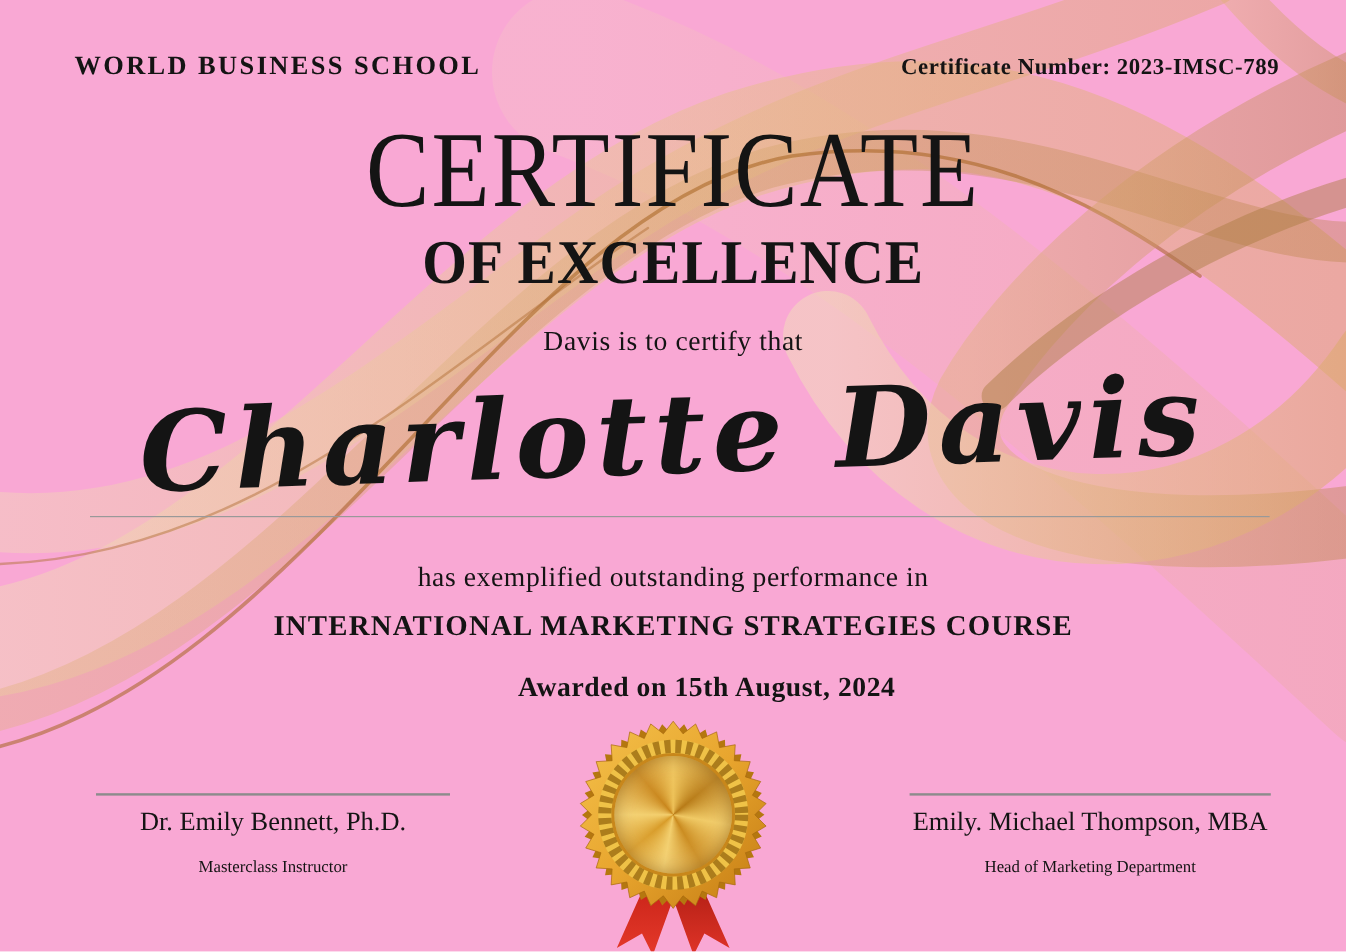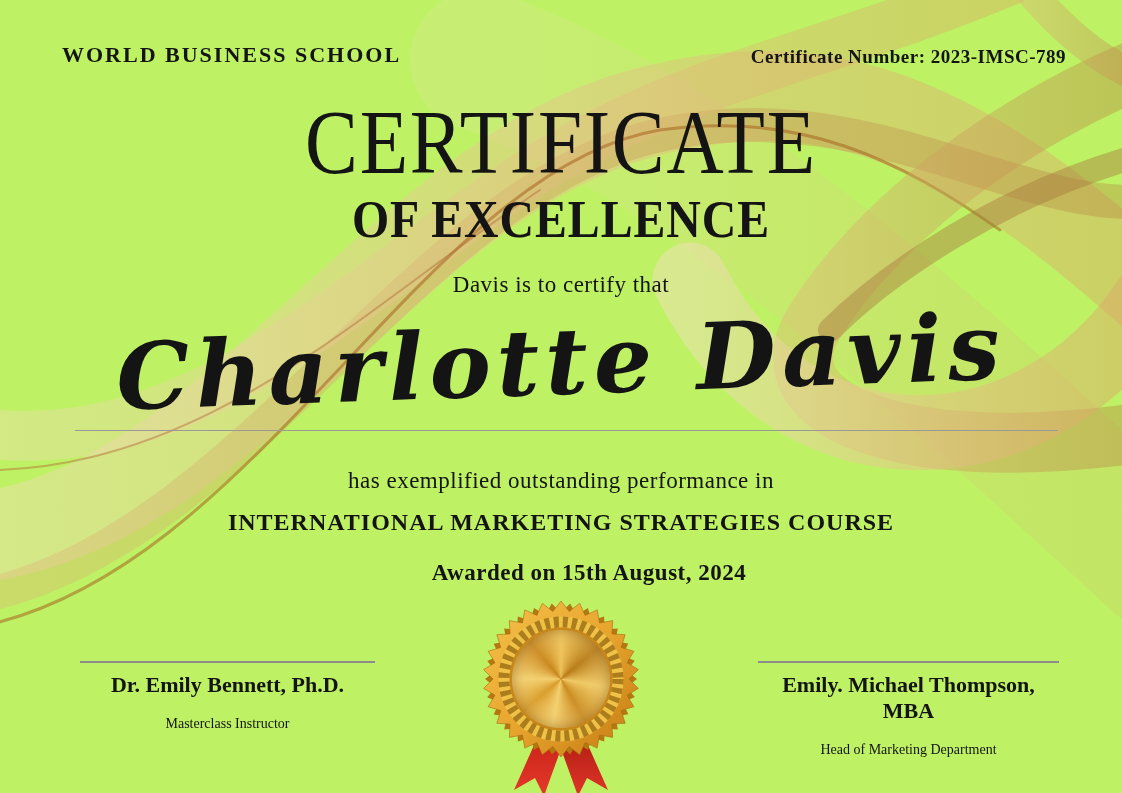--- a/index.html
+++ b/index.html
@@ -1,20 +1,20 @@
 <!DOCTYPE html>
 <html><head>
 <meta charset="utf-8">
 <style>
   html,body{margin:0;padding:0;background:#ffffff;}
   .certificate{
     position:relative;
     width:1122px;height:793px;
     overflow:hidden;
-    background:#bef264;
+    background:#f9a8d4;
     font-family:"Liberation Serif","DejaVu Serif",serif;
     color:#141414;
   }
   .waves{position:absolute;left:0;top:0;width:1122px;height:793px;z-index:0;}
   .layer{position:absolute;z-index:2;}
   .school-name{
     left:62px;top:42px;
     font-size:22px;font-weight:bold;letter-spacing:2px;
   }
   .cert-number{
@@ -58,21 +58,21 @@
     text-align:center;font-size:24px;font-weight:bold;letter-spacing:1px;
   }
   .award-date{
     left:0;width:100%;top:560px;margin:0;
     text-align:center;font-size:23px;font-weight:bold;letter-spacing:.5px;padding-left:28px;
   }
   .signature{top:661px;text-align:center;}
   .signature.left{left:80px;width:295px;}
   .signature.right{left:758px;width:301px;}
   .sig-line{height:2px;background:#8c8c8c;margin-bottom:9px;}
-  .sig-name{font-size:22px;font-weight:bold;}
+  .sig-name{font-size:22px;font-weight:normal;}
   .sig-title{font-size:14px;margin-top:18px;}
   .medal{
     position:absolute;left:481px;top:597px;width:160px;height:200px;z-index:2;
   }
   .medal svg{position:absolute;left:0;top:0;}
   .medal-disc{
     position:absolute;left:31px;top:33px;width:98px;height:98px;border-radius:50%;
     background:conic-gradient(from 230deg at 50% 50%,
       #d89b28,#f3cf6e 40deg,#c9861c 90deg,#eec258 130deg,#b77a16 180deg,
       #f0c964 230deg,#ca8a1e 280deg,#f3cf6e 320deg,#d89b28 360deg);

